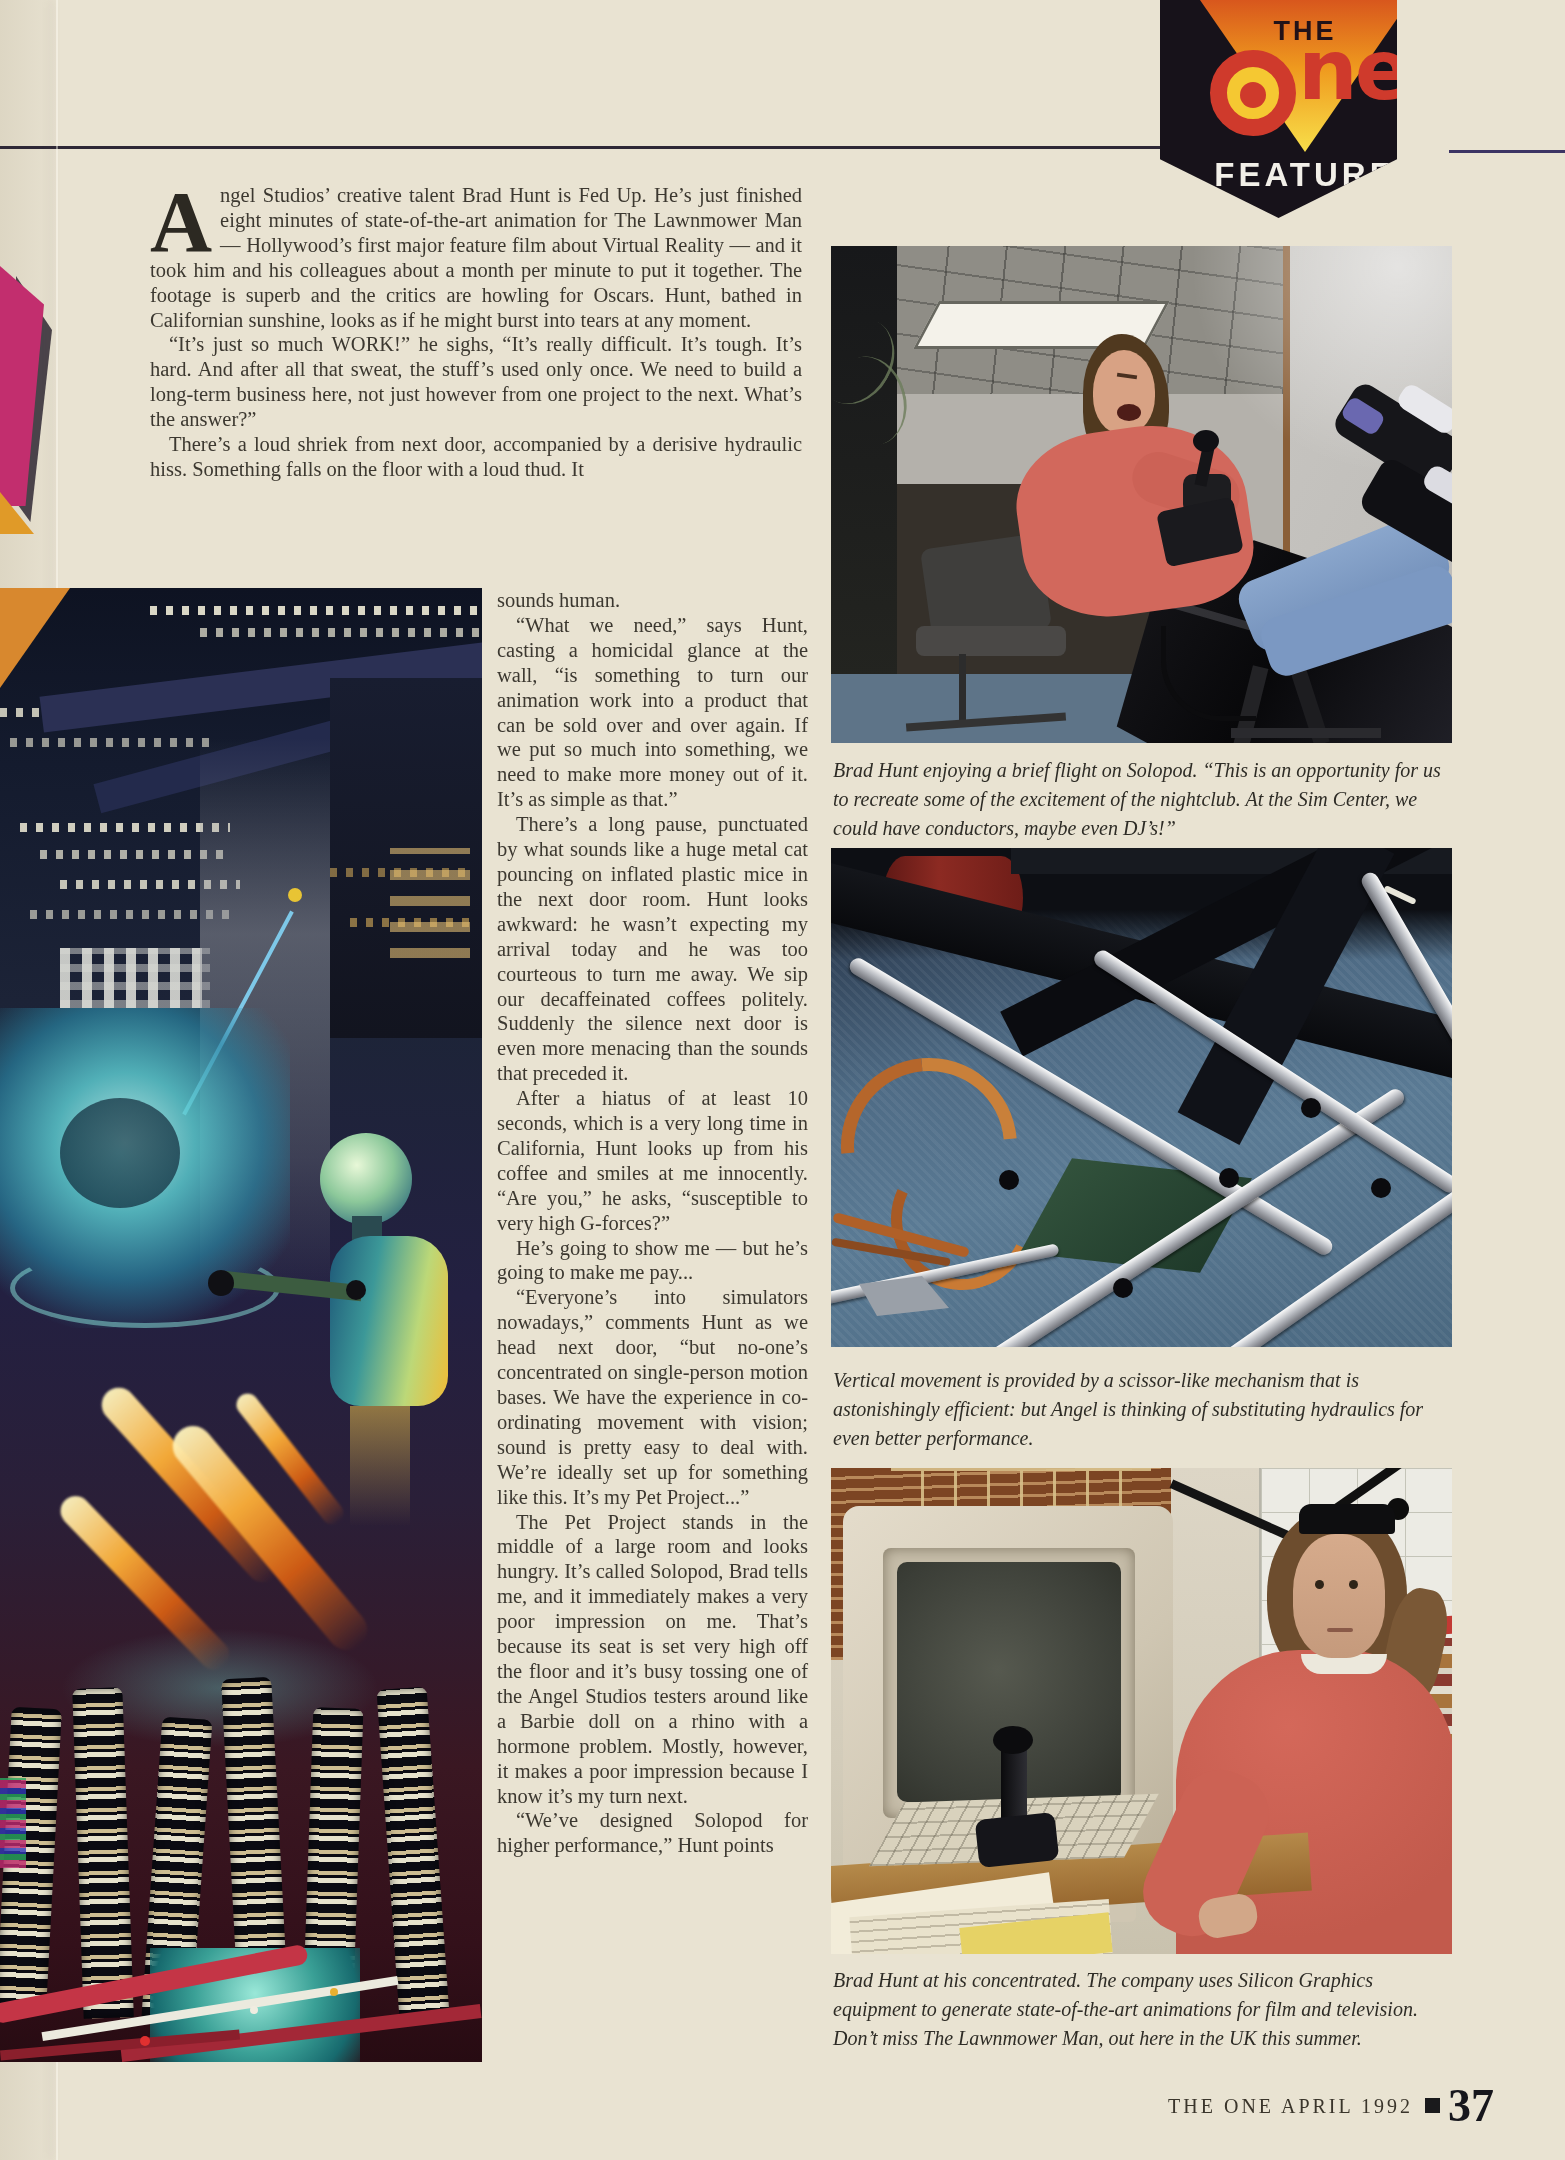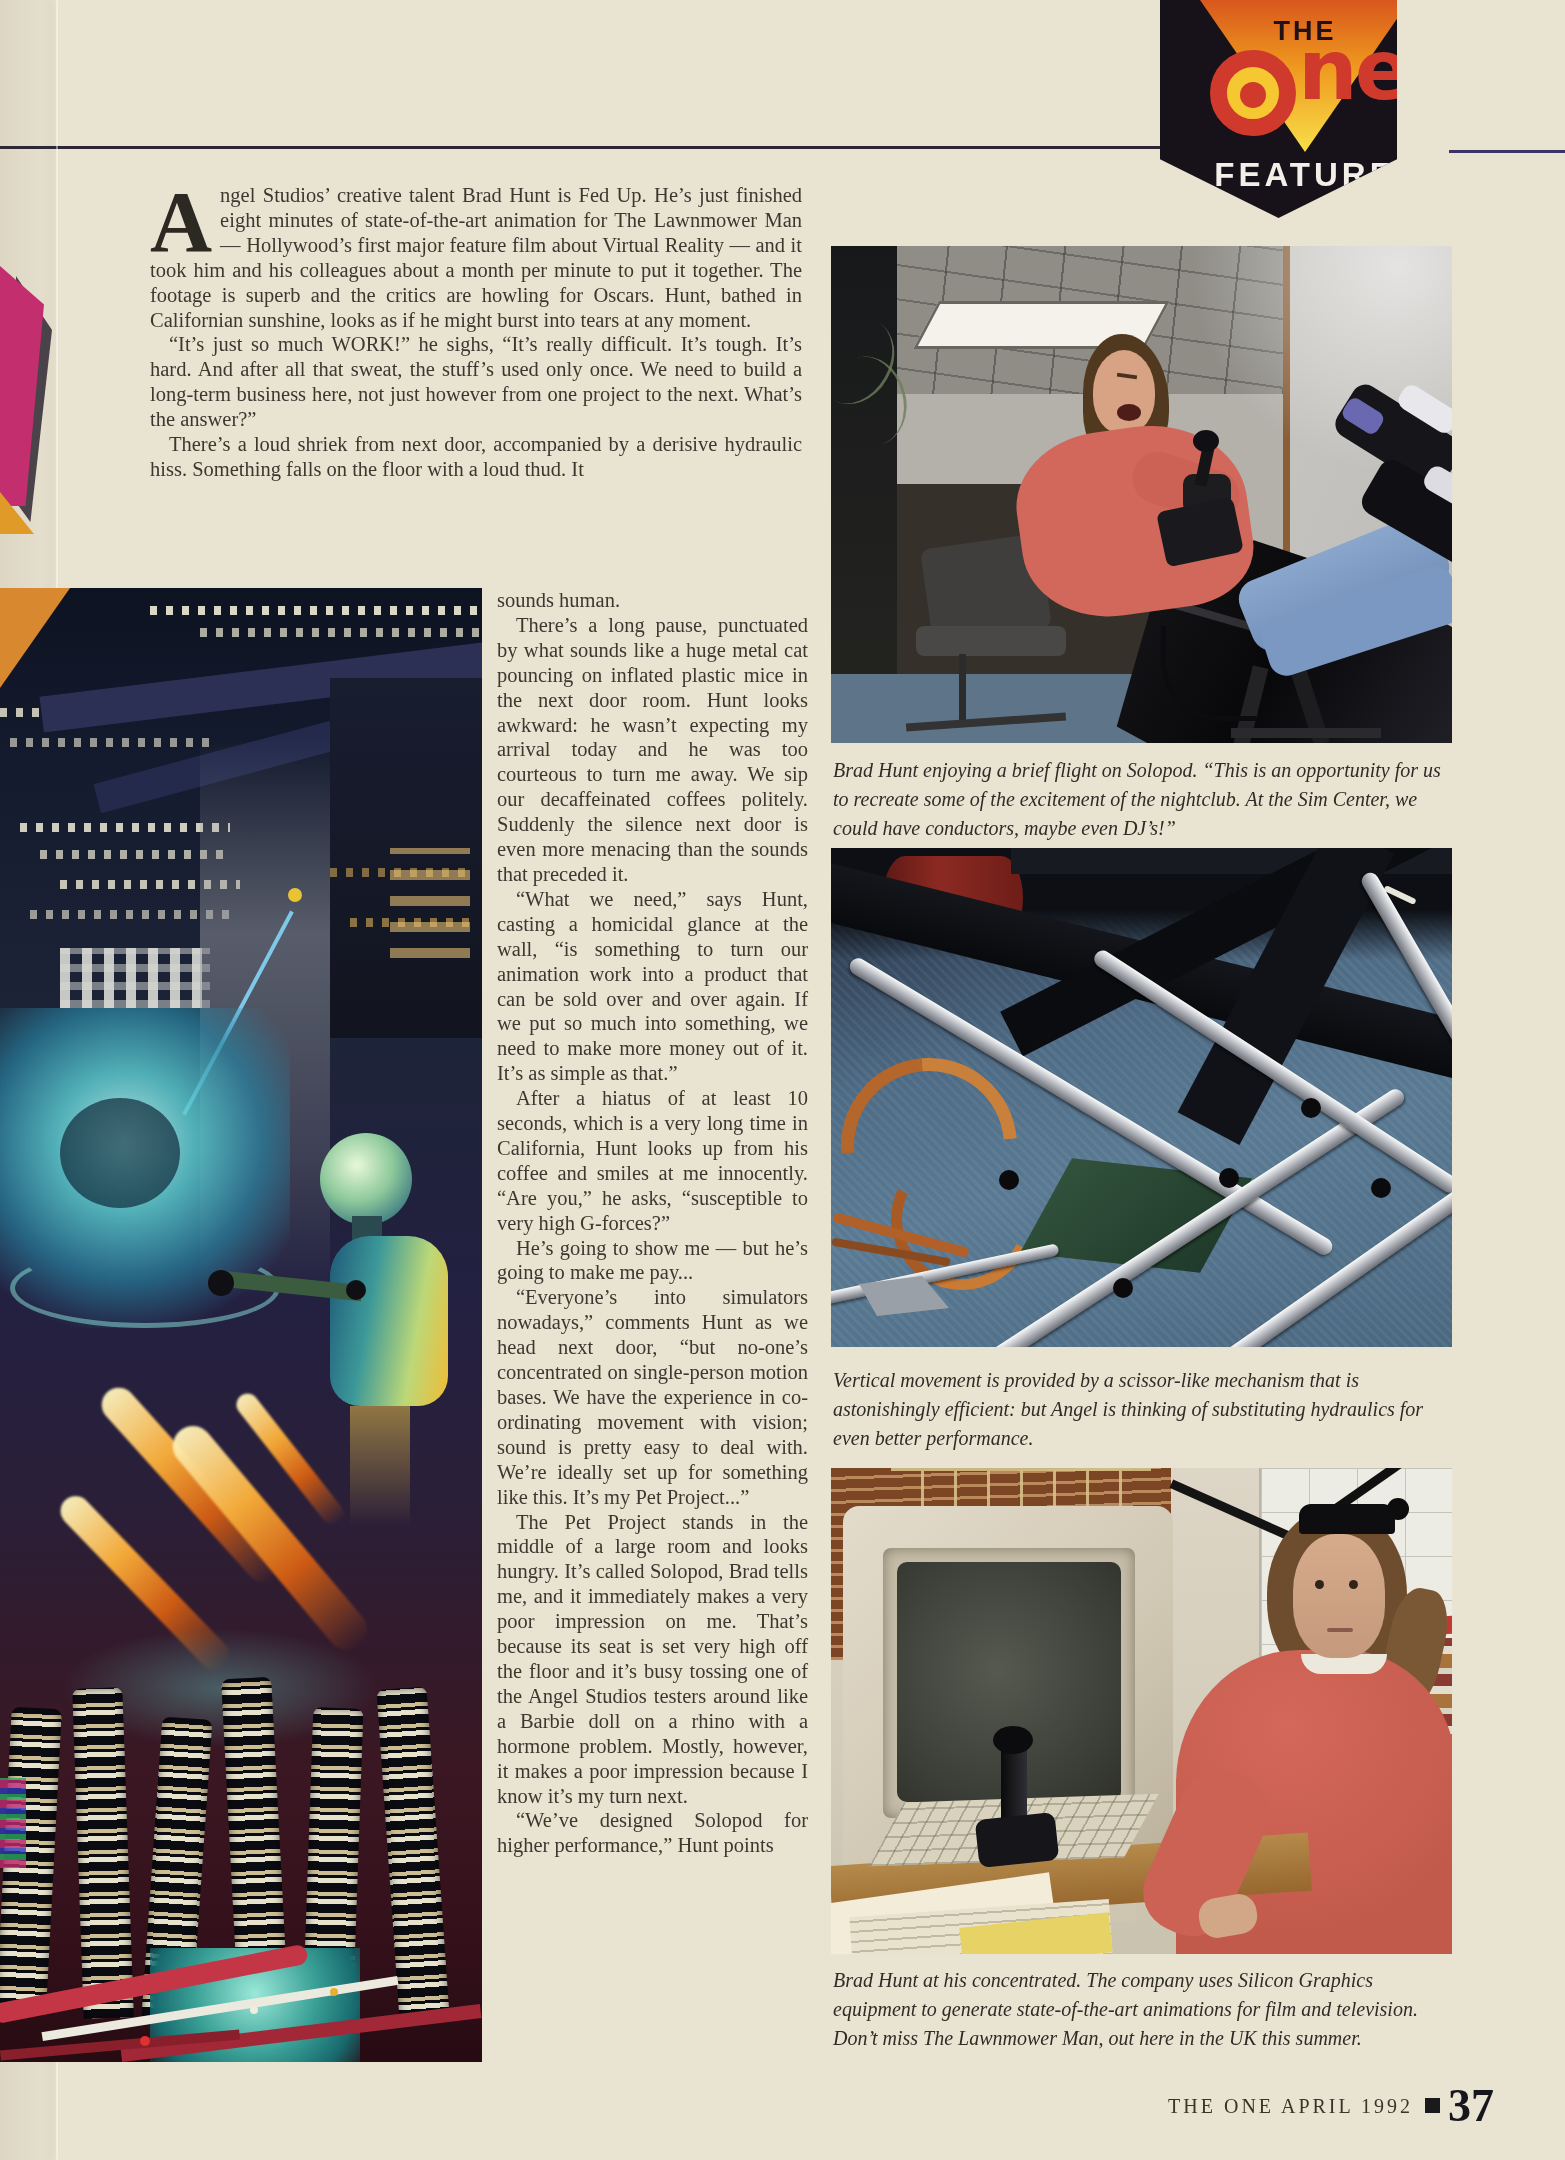--- a/index.html
+++ b/index.html
@@ -267,22 +267,22 @@
   </div>
 
   <div class="abs body-copy" id="wide-text">
     <p><span class="dropcap">A</span><span>ngel Studios’ creative talent Brad Hunt is Fed Up. He’s just finished eight minutes of state-of-the-art animation for The Lawnmower Man — Hollywood’s first major feature film about Virtual Reality — and it took him and his colleagues about a month per minute to put it together. The footage is superb and the critics are howling for Oscars. Hunt, bathed in Californian sunshine, looks as if he might burst into tears at any moment.</span></p>
     <p class="ind">“It’s just so much WORK!” he sighs, “It’s really difficult. It’s tough. It’s hard. And after all that sweat, the stuff’s used only once. We need to build a long-term business here, not just however from one project to the next. What’s the answer?”</p>
     <p class="ind">There’s a loud shriek from next door, accompanied by a derisive hydraulic hiss. Something falls on the floor with a loud thud. It</p>
   </div>
 
   <div class="abs body-copy" id="narrow-text">
     <p>sounds human.</p>
+    <p class="ind">“What we need,” says Hunt, casting a homicidal glance at the wall, “is something to turn our animation work into a product that can be sold over and over again. If we put so much into something, we need to make more money out of it. It’s as simple as that.”</p>
     <p class="ind">There’s a long pause, punctuated by what sounds like a huge metal cat pouncing on inflated plastic mice in the next door room. Hunt looks awkward: he wasn’t expecting my arrival today and he was too courteous to turn me away. We sip our decaffeinated coffees politely. Suddenly the silence next door is even more menacing than the sounds that preceded it.</p>
-    <p class="ind">“What we need,” says Hunt, casting a homicidal glance at the wall, “is something to turn our animation work into a product that can be sold over and over again. If we put so much into something, we need to make more money out of it. It’s as simple as that.”</p>
     <p class="ind">After a hiatus of at least 10 seconds, which is a very long time in California, Hunt looks up from his coffee and smiles at me innocently. “Are you,” he asks, “susceptible to very high G-forces?”</p>
     <p class="ind">He’s going to show me — but he’s going to make me pay...</p>
     <p class="ind">“Everyone’s into simulators nowadays,” comments Hunt as we head next door, “but no-one’s concentrated on single-person motion bases. We have the experience in co-ordinating movement with vision; sound is pretty easy to deal with. We’re ideally set up for something like this. It’s my Pet Project...”</p>
     <p class="ind">The Pet Project stands in the middle of a large room and looks hungry. It’s called Solopod, Brad tells me, and it immediately makes a very poor impression on me. That’s because its seat is set very high off the floor and it’s busy tossing one of the Angel Studios testers around like a Barbie doll on a rhino with a hormone problem. Mostly, however, it makes a poor impression because I know it’s my turn next.</p>
     <p class="ind">“We’ve designed Solopod for higher performance,” Hunt points</p>
   </div>
 
   <div class="abs" id="artwork">
     <div class="abs" id="aw-corner"></div>
     <div class="abs aw-win" id="aw-w1"></div>

